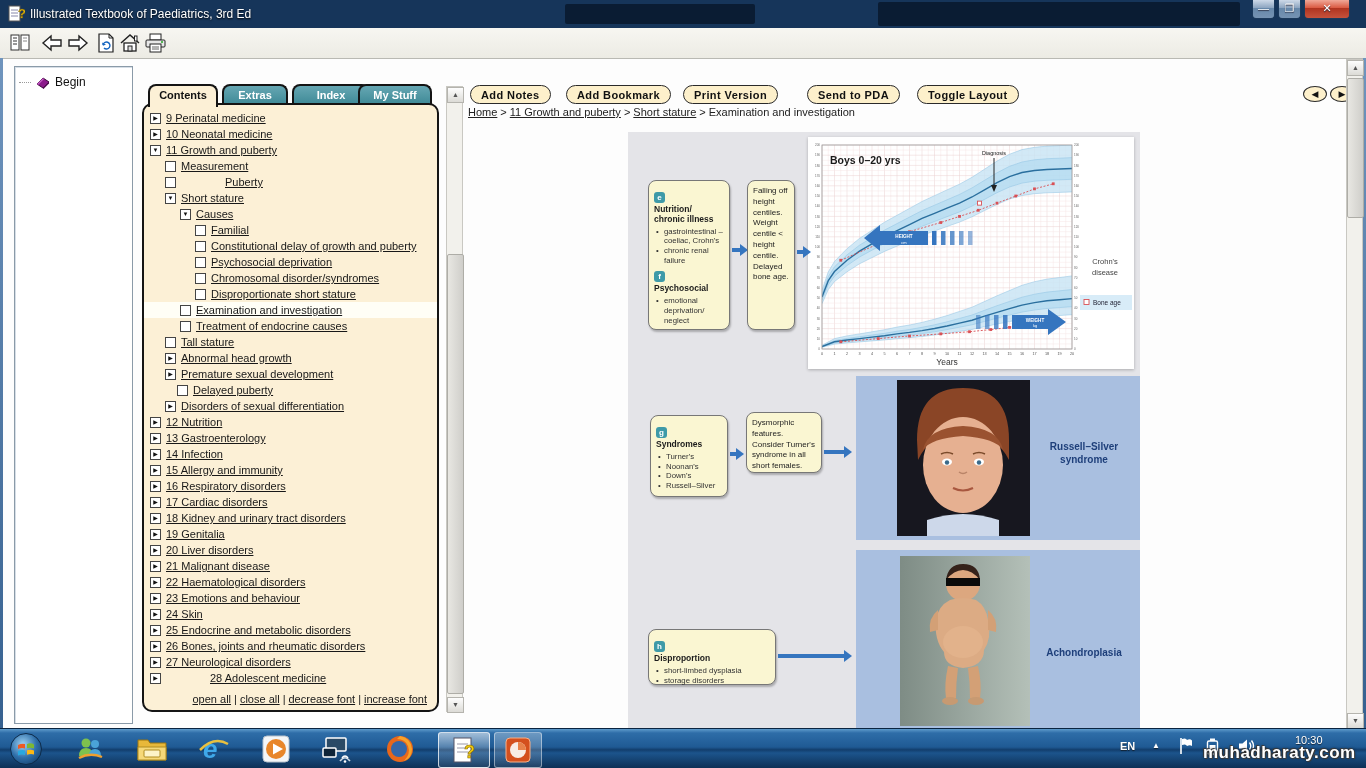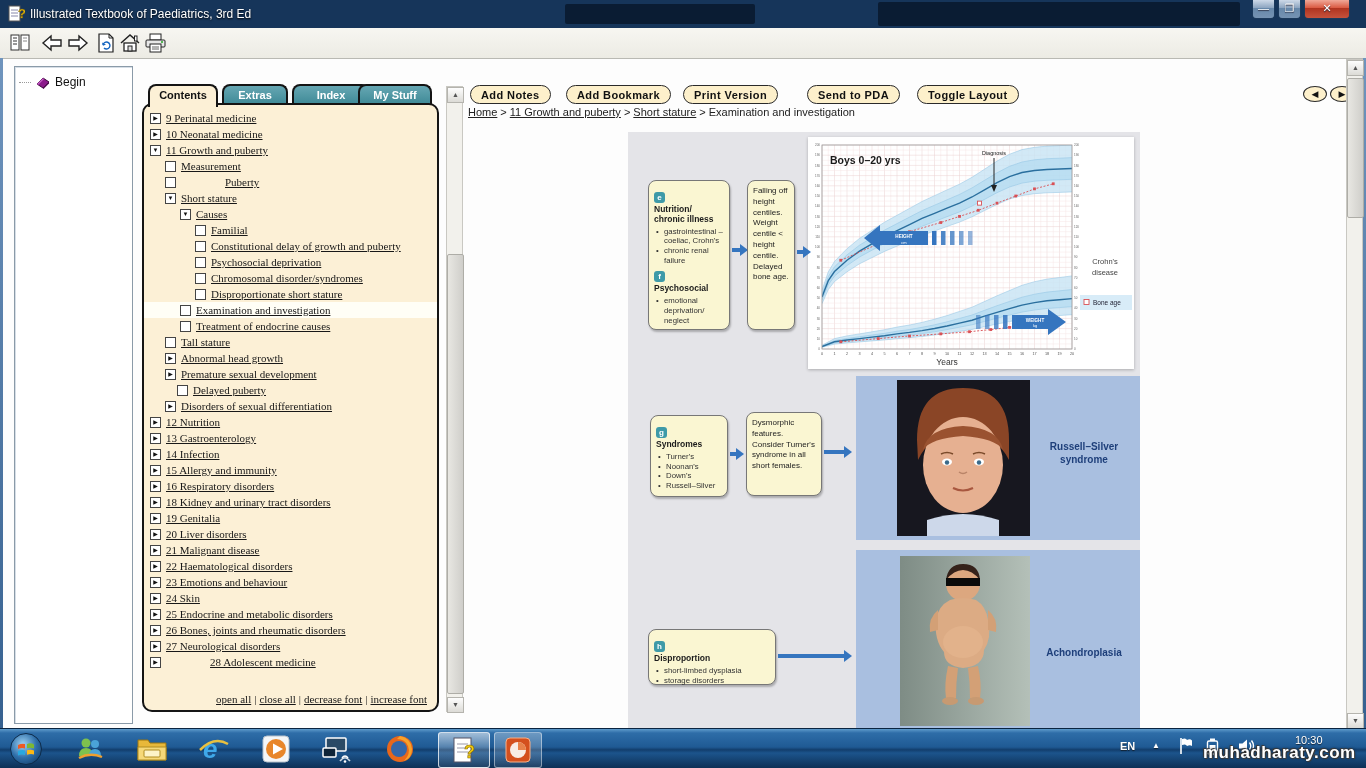--- a/index.html
+++ b/index.html
@@ -25,21 +25,21 @@
   
   #begin-panel{left:14px;top:66px;width:117px;height:656px;background:#fff;border:1px solid #8a9aa8;box-shadow:inset 1px 1px 0 #d6dee6;}
   #begin-item{left:4px;top:8px;display:flex;align-items:center;gap:4px;font-size:12px;color:#111;}
   .dotline{width:12px;border-top:1px dotted #999;}
   
   .tab{top:84px;height:20px;border:2px solid #141414;border-bottom:none;border-radius:8px 8px 0 0;
     font-size:11px;font-weight:bold;text-align:center;line-height:19px;box-sizing:border-box;cursor:pointer;}
   .tab.inactive{background:linear-gradient(#66a7b3,#3f8a97);color:#fff;}
   .tab.active{background:#fcf0d6;color:#111;height:23px;z-index:5;}
   
-  #tree-panel{left:142px;top:103px;width:297px;height:609px;background:#fcf0d6;border:2px solid #141414;border-radius:10px;box-sizing:border-box;z-index:2;font-family:Liberation Serif, serif;}
+  #tree-panel{left:142px;top:103px;width:297px;height:609px;background:#fcf0d6;border:2px solid #141414;border-radius:10px;box-sizing:border-box;z-index:2;}
   #tree{left:0;top:5px;width:293px;}
   .ti{display:flex;align-items:center;height:16px;white-space:nowrap;}
   .ti.sel{background:#fffef6;}
   .tico{display:inline-block;width:9px;height:9px;border:1px solid #444;background:#fff;margin-right:5px;flex:0 0 9px;
     font-size:6px;line-height:9px;text-align:center;color:#111;}
   .tl{font-size:11px;color:#181818;text-decoration:underline;cursor:pointer;}
   #tree-footer{right:10px;bottom:5px;font-size:11px;color:#181818;}
   #tree-footer a{color:#181818;text-decoration:underline;cursor:pointer;}
   #tree-footer .sep{margin:0 3px;text-decoration:none;}
   
@@ -268,20 +268,24 @@
           <span class="tico">▶</span>
           <a class="tl">14 Infection</a>
         </div>
         <div class="ti" style="padding-left: 6px;">
           <span class="tico">▶</span>
           <a class="tl">15 Allergy and immunity</a>
         </div>
         <div class="ti" style="padding-left: 6px;">
           <span class="tico">▶</span>
           <a class="tl">16 Respiratory disorders</a>
+        </div>
+        <div class="ti" style="padding-left: 6px;">
+          <span class="tico">▶</span>
+          <a class="tl">17 Cardiac disorders</a>
         </div>
         <div class="ti" style="padding-left: 6px;">
           <span class="tico">▶</span>
           <a class="tl">18 Kidney and urinary tract disorders</a>
         </div>
         <div class="ti" style="padding-left: 6px;">
           <span class="tico">▶</span>
           <a class="tl">19 Genitalia</a>
         </div>
         <div class="ti" style="padding-left: 6px;">
@@ -585,21 +589,21 @@
       <div class="badge">g</div>
       <div class="btitle">Syndromes</div>
       <div>
           <div class="bullet">Turner's</div>
           <div class="bullet">Noonan's</div>
           <div class="bullet">Down's</div>
           <div class="bullet">Russell–Silver</div>
         </div>
     </div>
     <div class="harrow" style="left:102px;top:320px;width:6px"></div>
-    <div class="ybox" style="left:118px;top:280px;width:76px;height:84px">
+    <div class="ybox" style="left:118px;top:280px;width:76px;height:61px">
       <div class="btext">Dysmorphic features. Consider Turner's syndrome in all short females.</div>
     </div>
     <div class="harrow" style="left:196px;top:318px;width:20px"></div>
 
     <div class="bluepanel" style="left:228px;top:244px;width:284px;height:164px">
       <svg class="abs" style="left:41px;top:4px" width="133" height="156" viewBox="0 0 133 156">
         <rect width="133" height="156" fill="#17171f"></rect>
         <path d="M20 60 Q20 8 66 8 Q112 8 112 60 L112 80 Q100 55 66 52 Q32 55 21 80 Z" fill="#8a4526"></path>
         <ellipse cx="66" cy="85" rx="40" ry="48" fill="#e6b091"></ellipse>
         <path d="M26 70 Q30 48 66 46 Q102 48 106 70 Q98 58 66 56 Q34 58 26 70 Z" fill="#9a5230"></path>

